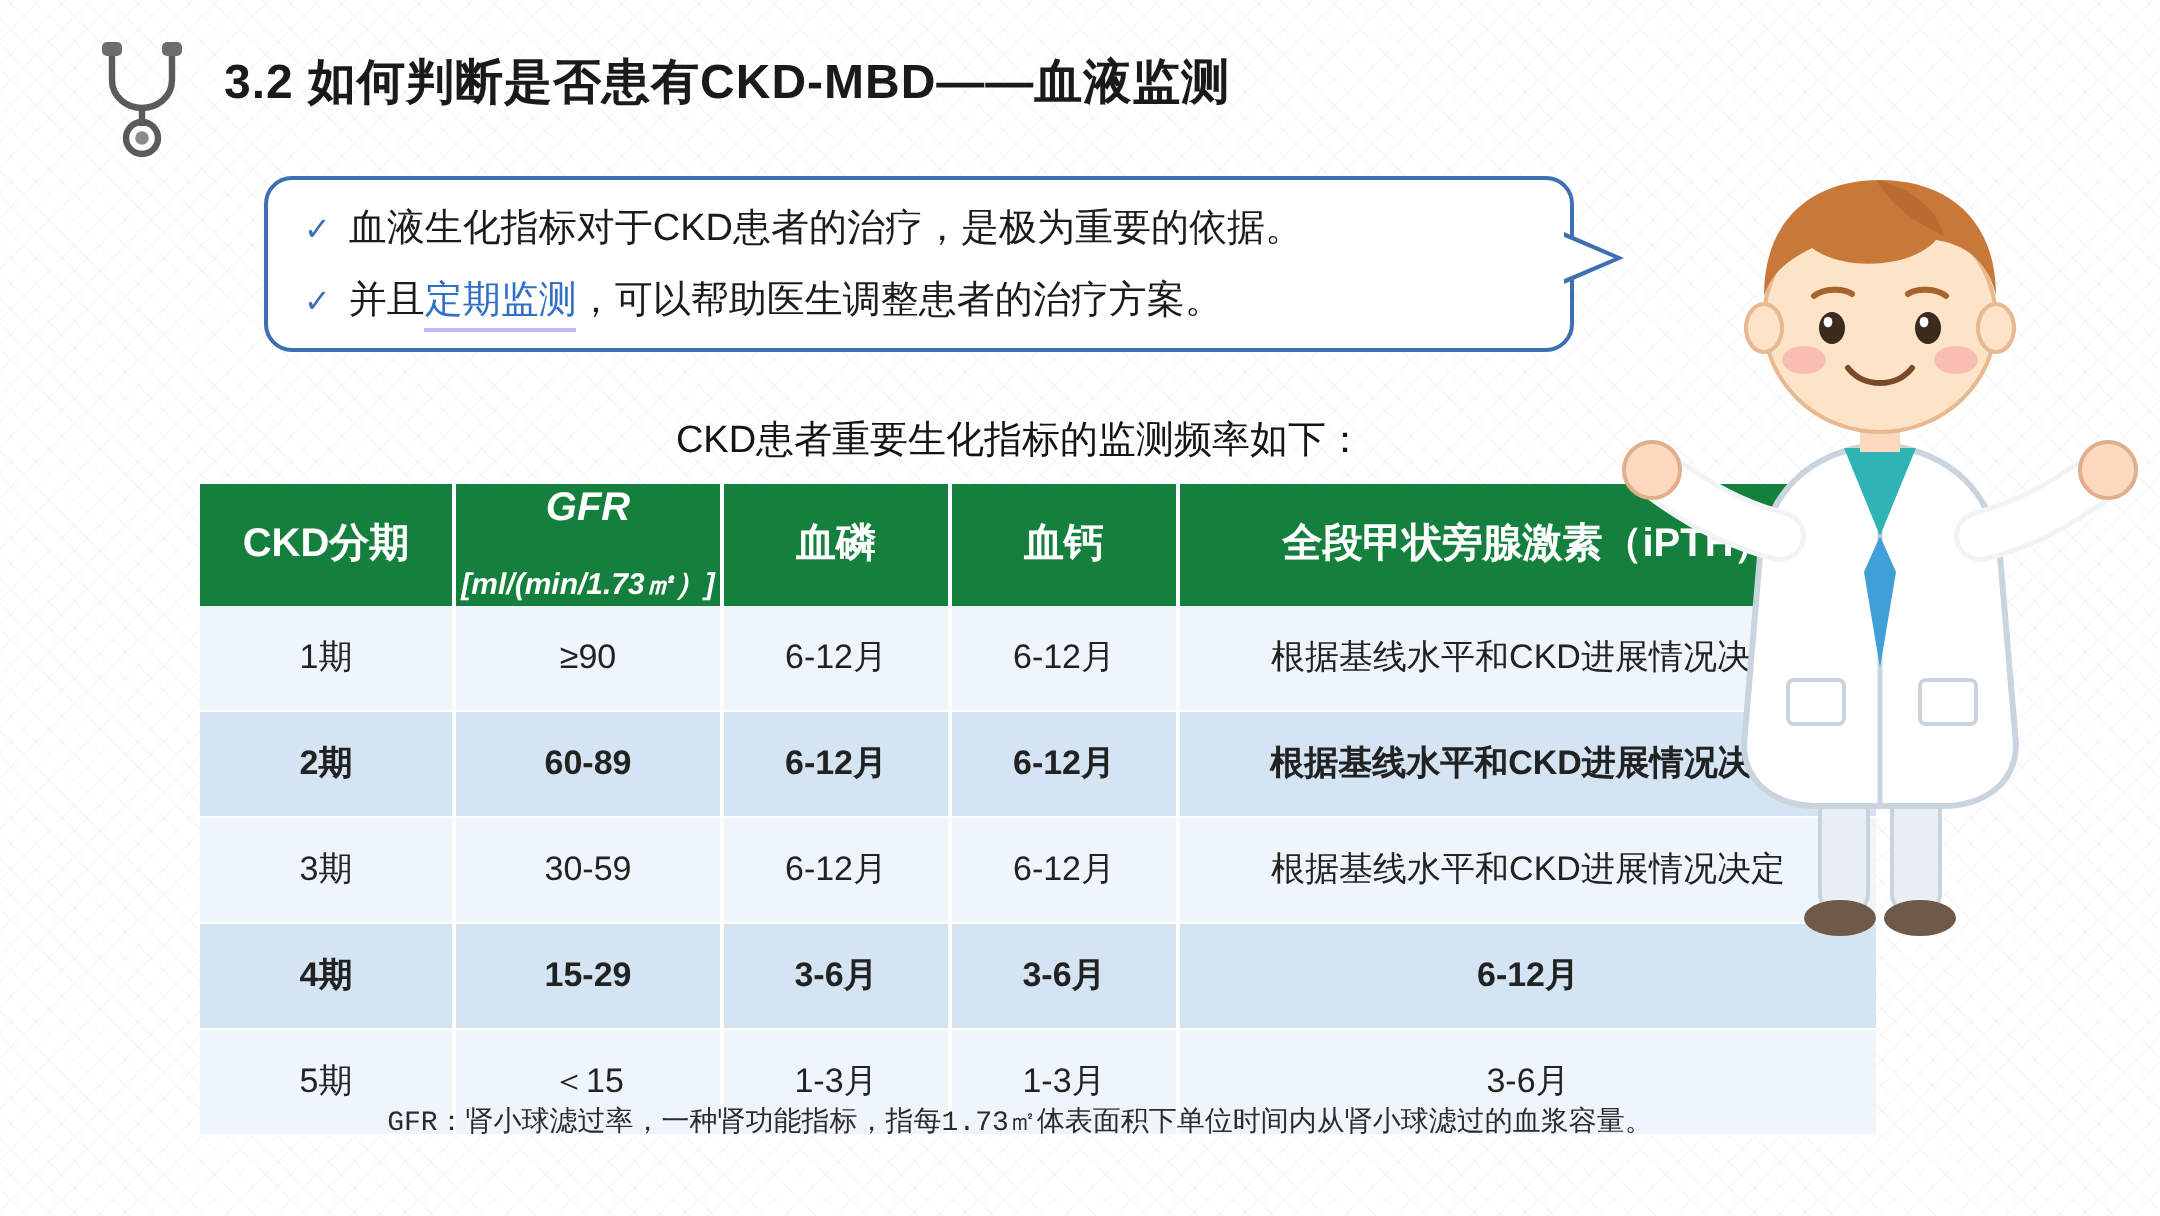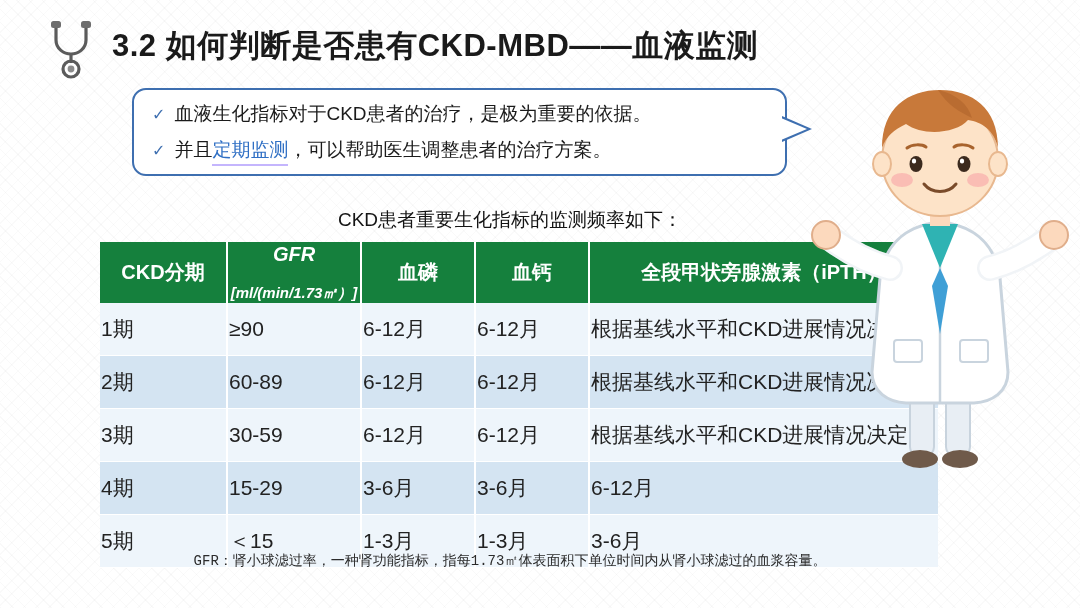--- a/index.html
+++ b/index.html
@@ -33,21 +33,21 @@
     position: absolute;
     left: 42px;
     top: 18px;
     width: 62px;
     height: 62px;
   }
   .page-title {
     position: absolute;
     left: 112px;
     top: 25px;
-    font-size: 31px;
+    font-size: 24px;
     font-weight: bold;
     color: #1a1a1a;
     letter-spacing: 0.5px;
     white-space: nowrap;
   }
 
   
   .bubble {
     position: absolute;
     left: 132px;
@@ -133,30 +133,30 @@
     line-height: 1.1;
   }
   table.freq th:last-child { border-right: none; }
   table.freq th .sub {
     display: block;
     font-size: 15px;
     font-weight: bold;
     margin-top: 20px;
   }
   table.freq td {
-    font-size: 21px;
+    font-size: 17px;
     color: #222222;
     height: 50px;
-    text-align: left;
+    text-align: center;
     border-right: 2px solid #ffffff;
     border-bottom: 1px solid #ffffff;
     vertical-align: middle;
   }
   table.freq td:last-child { border-right: none; }
-  tr.odd td { background: #d4e4f2; }
+  tr.odd td { background: #d4e4f2; font-weight: bold; }
   tr.even td { background: #eef5fb; }
 
   .col0 { width: 124px; }
   .col1 { width: 130px; font-style: italic; }
   .col2 { width: 110px; }
   .col3 { width: 110px; }
   .col4 { width: 346px; }
 
   
   .footnote {

